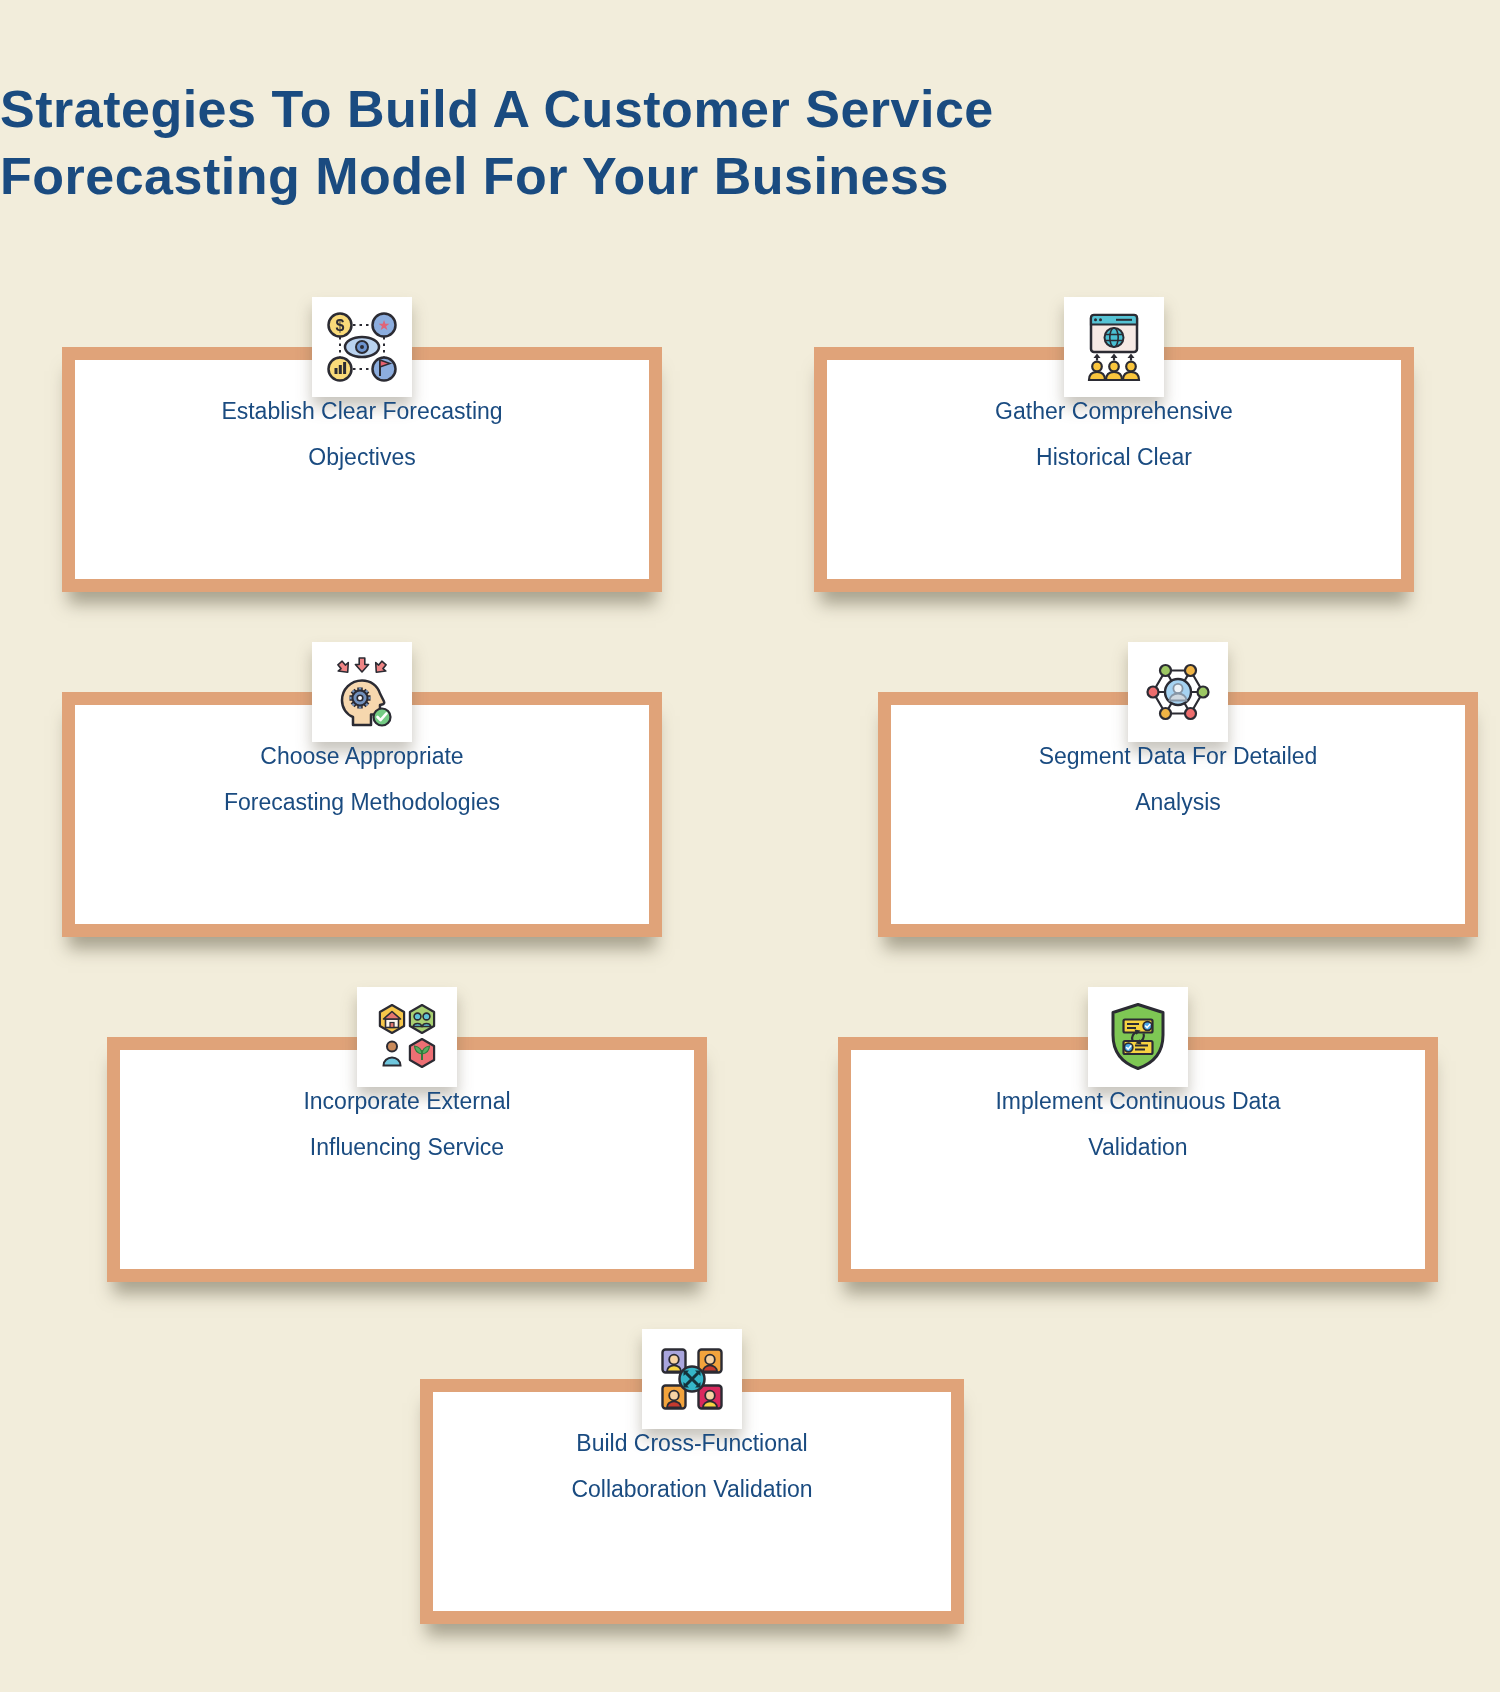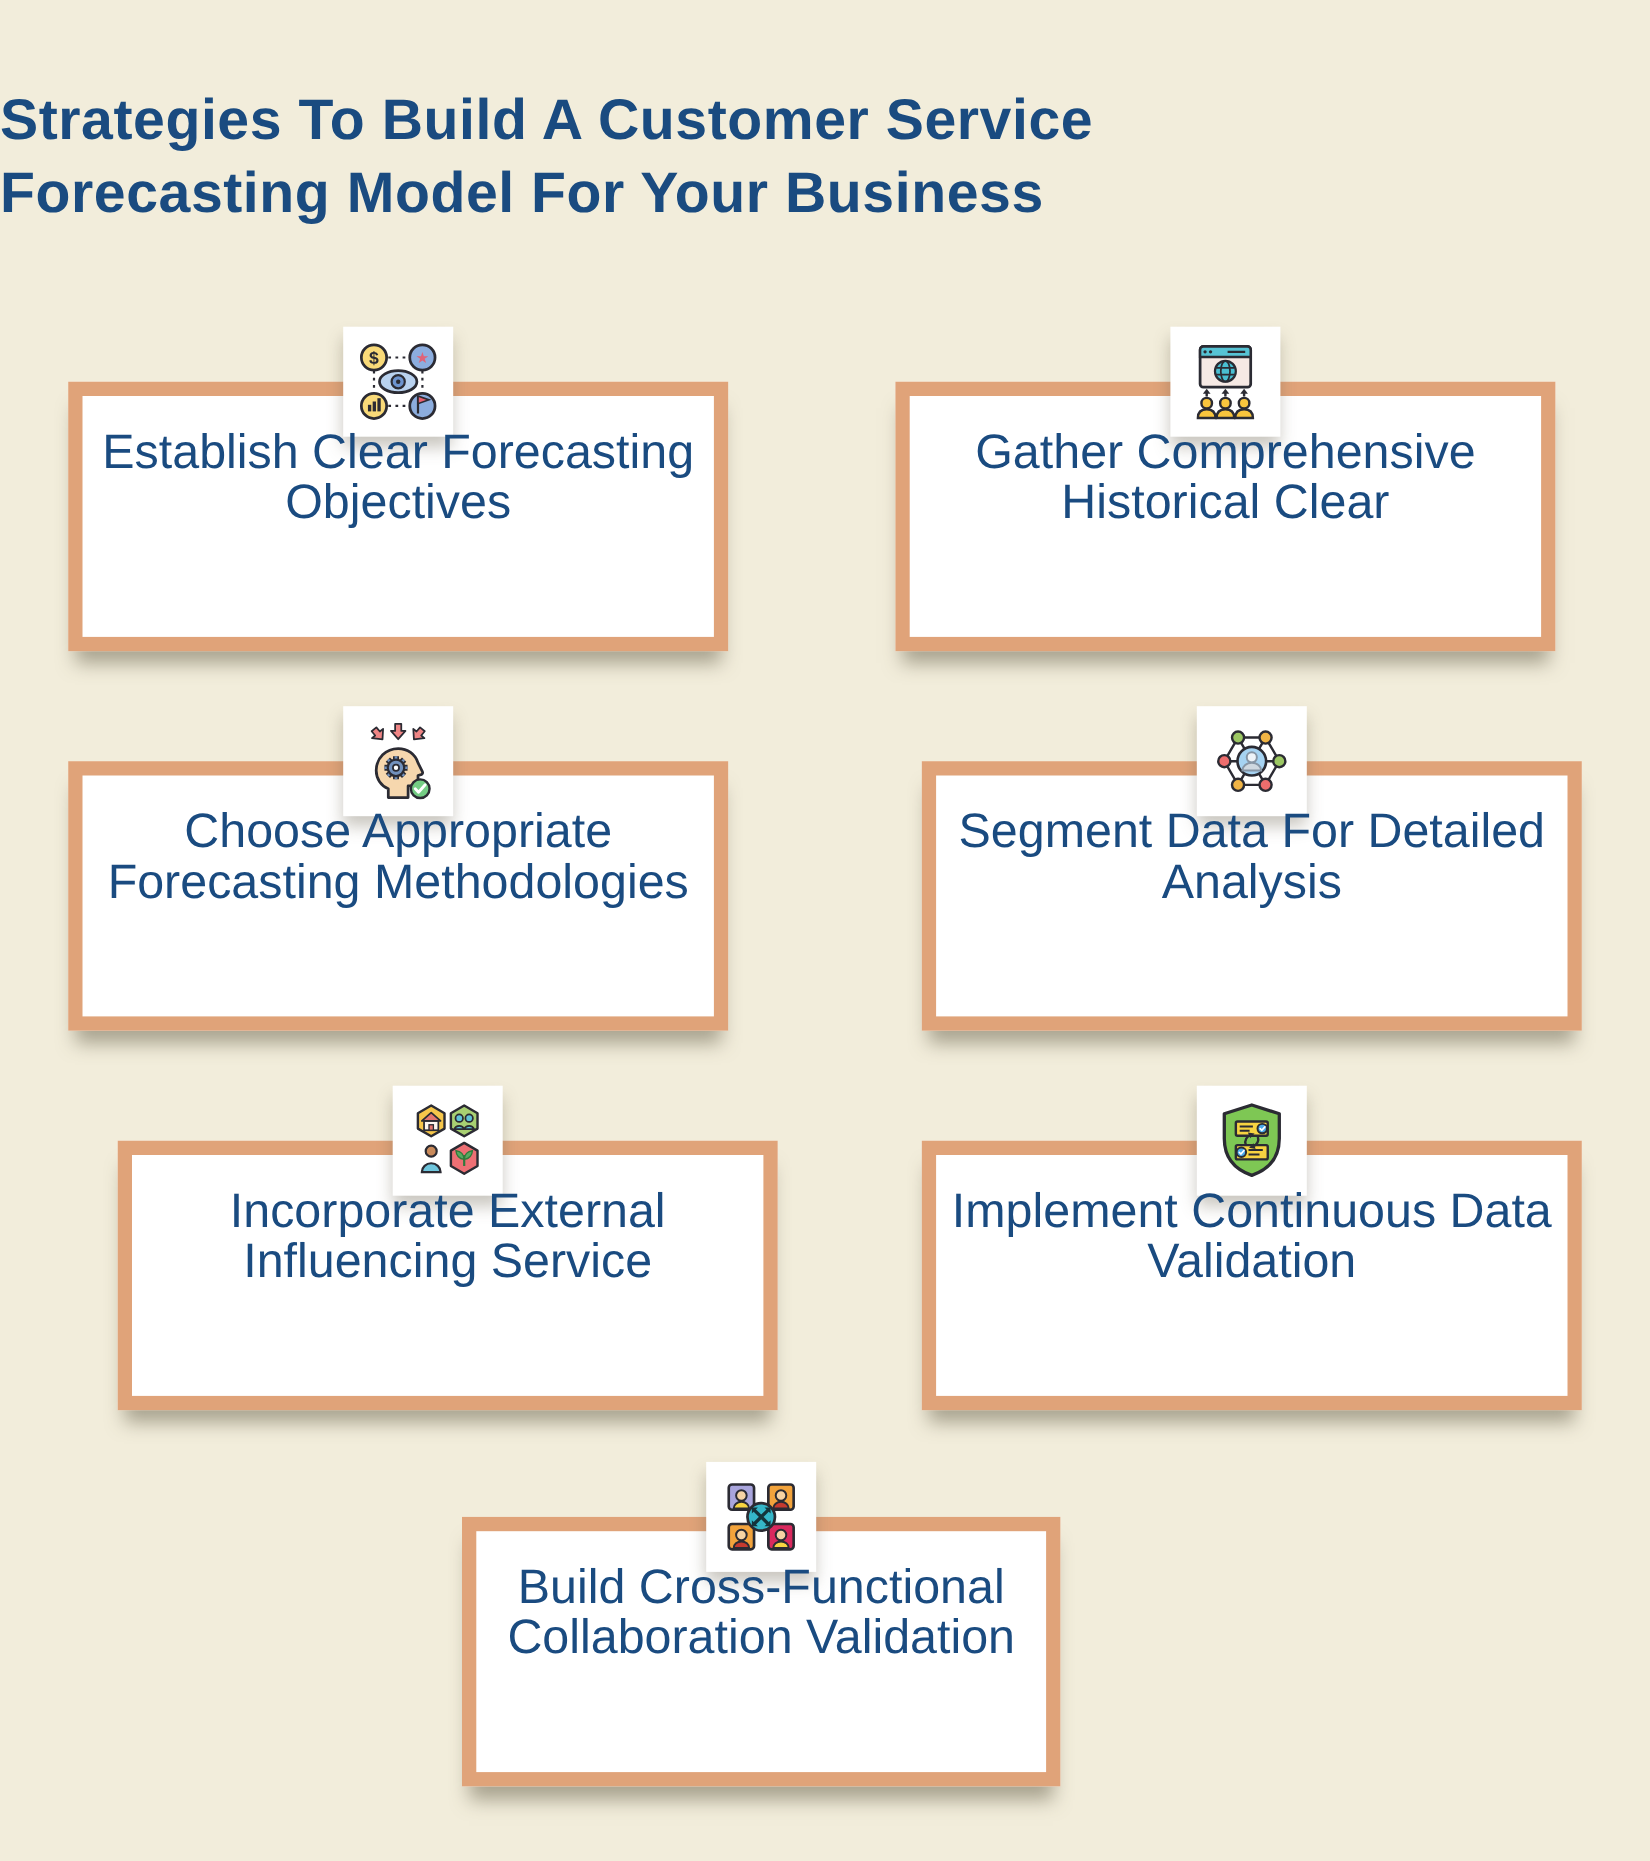--- a/index.html
+++ b/index.html
@@ -28,21 +28,21 @@
   .card{
     position:absolute;
     width:600px;height:245px;
     background:var(--card-bg);
     border:13px solid var(--card-border);
     box-shadow:0 18px 16px -6px rgba(96,90,68,.5);
   }
   .c1{left:62px;top:347px;}
   .c2{left:814px;top:347px;}
   .c3{left:62px;top:692px;}
-  .c4{left:838px;top:692px;text-decoration:underline;}
+  .c4{left:878px;top:692px;text-decoration:underline;}
   .c5{left:62px;top:1037px;margin-left:45px;}
   .c6{left:838px;top:1037px;}
   .c7{left:420px;top:1379px;width:544px;}
   .iconbox{
     position:absolute;
     top:-63px;                 
     left:50%;
     transform:translateX(-50%);
     width:100px;height:100px;
     background:#ffffff;
@@ -50,21 +50,21 @@
     box-shadow:0 10px 14px rgba(96,90,68,.35);
   }
   .label{
     position:absolute;
     left:0;top:0;right:0;bottom:0;
     display:flex;flex-direction:column;
     align-items:center;
     padding-top:28px;
     text-align:center;
     color:var(--text);
-    font-size:44px;
+    font-size:23px;
     font-weight:500;
     line-height:46px;
   }
 </style>
 </head>
 <body>
 
 <h1 class="title">
   <span>Strategies To Build A Customer Service</span><br>
   <span>Forecasting Model For Your Business</span>

